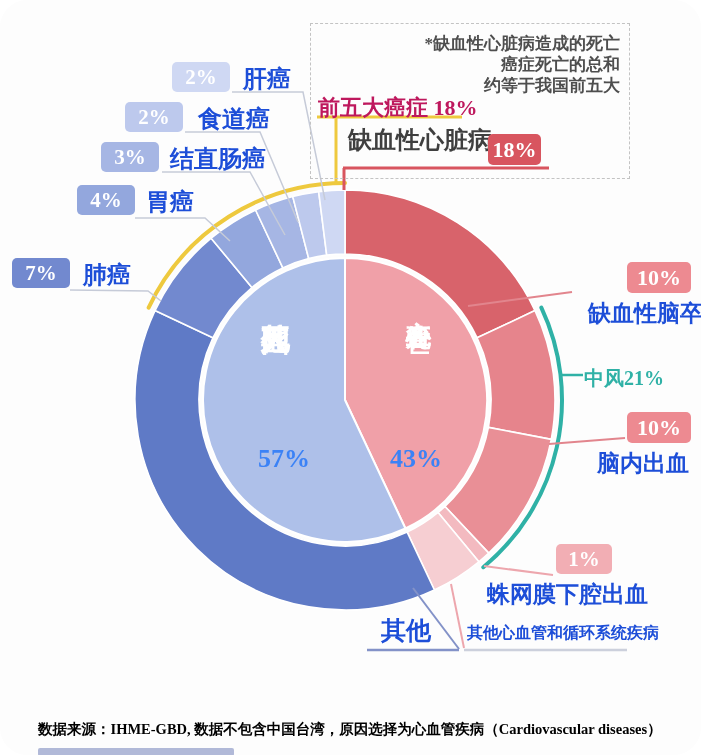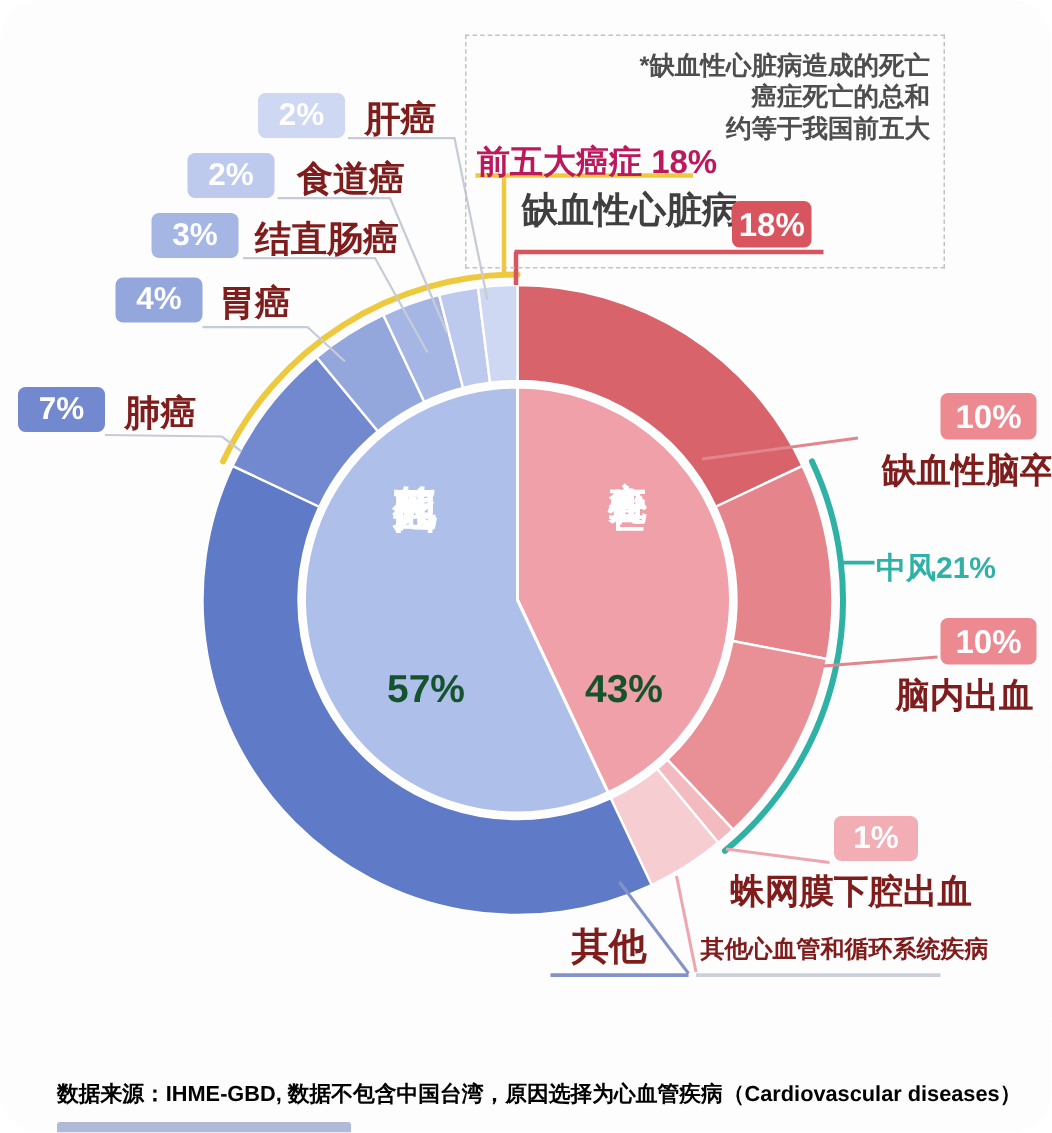--- a/index.html
+++ b/index.html
@@ -1,31 +1,31 @@
 <!DOCTYPE html>
 <html><head>
 <meta charset="utf-8">
 <style>
   html,body{margin:0;padding:0;background:#ffffff;}
   #canvas{
     position:relative;width:701px;height:755px;background:#fdfdfd;overflow:hidden;
-    font-family:Liberation Sans, sans-serif;
+    font-family:Liberation Serif, serif;
     border-radius:27px;
   }
   .badge{
     position:absolute;display:flex;align-items:center;justify-content:center;
     color:#ffffff;font-weight:bold;border-radius:5px;
   }
   .badge.small{width:58px;height:30px;font-size:21px;}
-  .lbl{position:absolute;color:#7f1d1d;font-weight:bold;white-space:nowrap;}
+  .lbl{position:absolute;color:#1d4ed8;font-weight:bold;white-space:nowrap;}
   .vtext{
     position:absolute;writing-mode:vertical-rl;text-orientation:upright;
     color:#ffffff;font-weight:bold;white-space:nowrap;letter-spacing:2px;
   }
-  .pct-center{position:absolute;color:#14532d;font-weight:bold;font-size:26px;width:90px;text-align:center;}
+  .pct-center{position:absolute;color:#3b82f6;font-weight:bold;font-size:26px;width:90px;text-align:center;}
   #annotation-box{
     position:absolute;left:310px;top:23px;width:318px;height:154px;
     border:1px dashed #c3c3c3;background:transparent;
   }
   #annotation-text{
     position:absolute;left:390px;top:33px;width:230px;text-align:right;
     font-size:17px;line-height:21px;font-weight:600;color:#4e4e4e;
   }
   #label-top5{position:absolute;left:318px;top:93px;font-size:22px;font-weight:bold;white-space:nowrap;}
   #label-ihd{position:absolute;left:348px;top:124px;font-size:24px;font-weight:bold;color:#3f3f3f;white-space:nowrap;}

